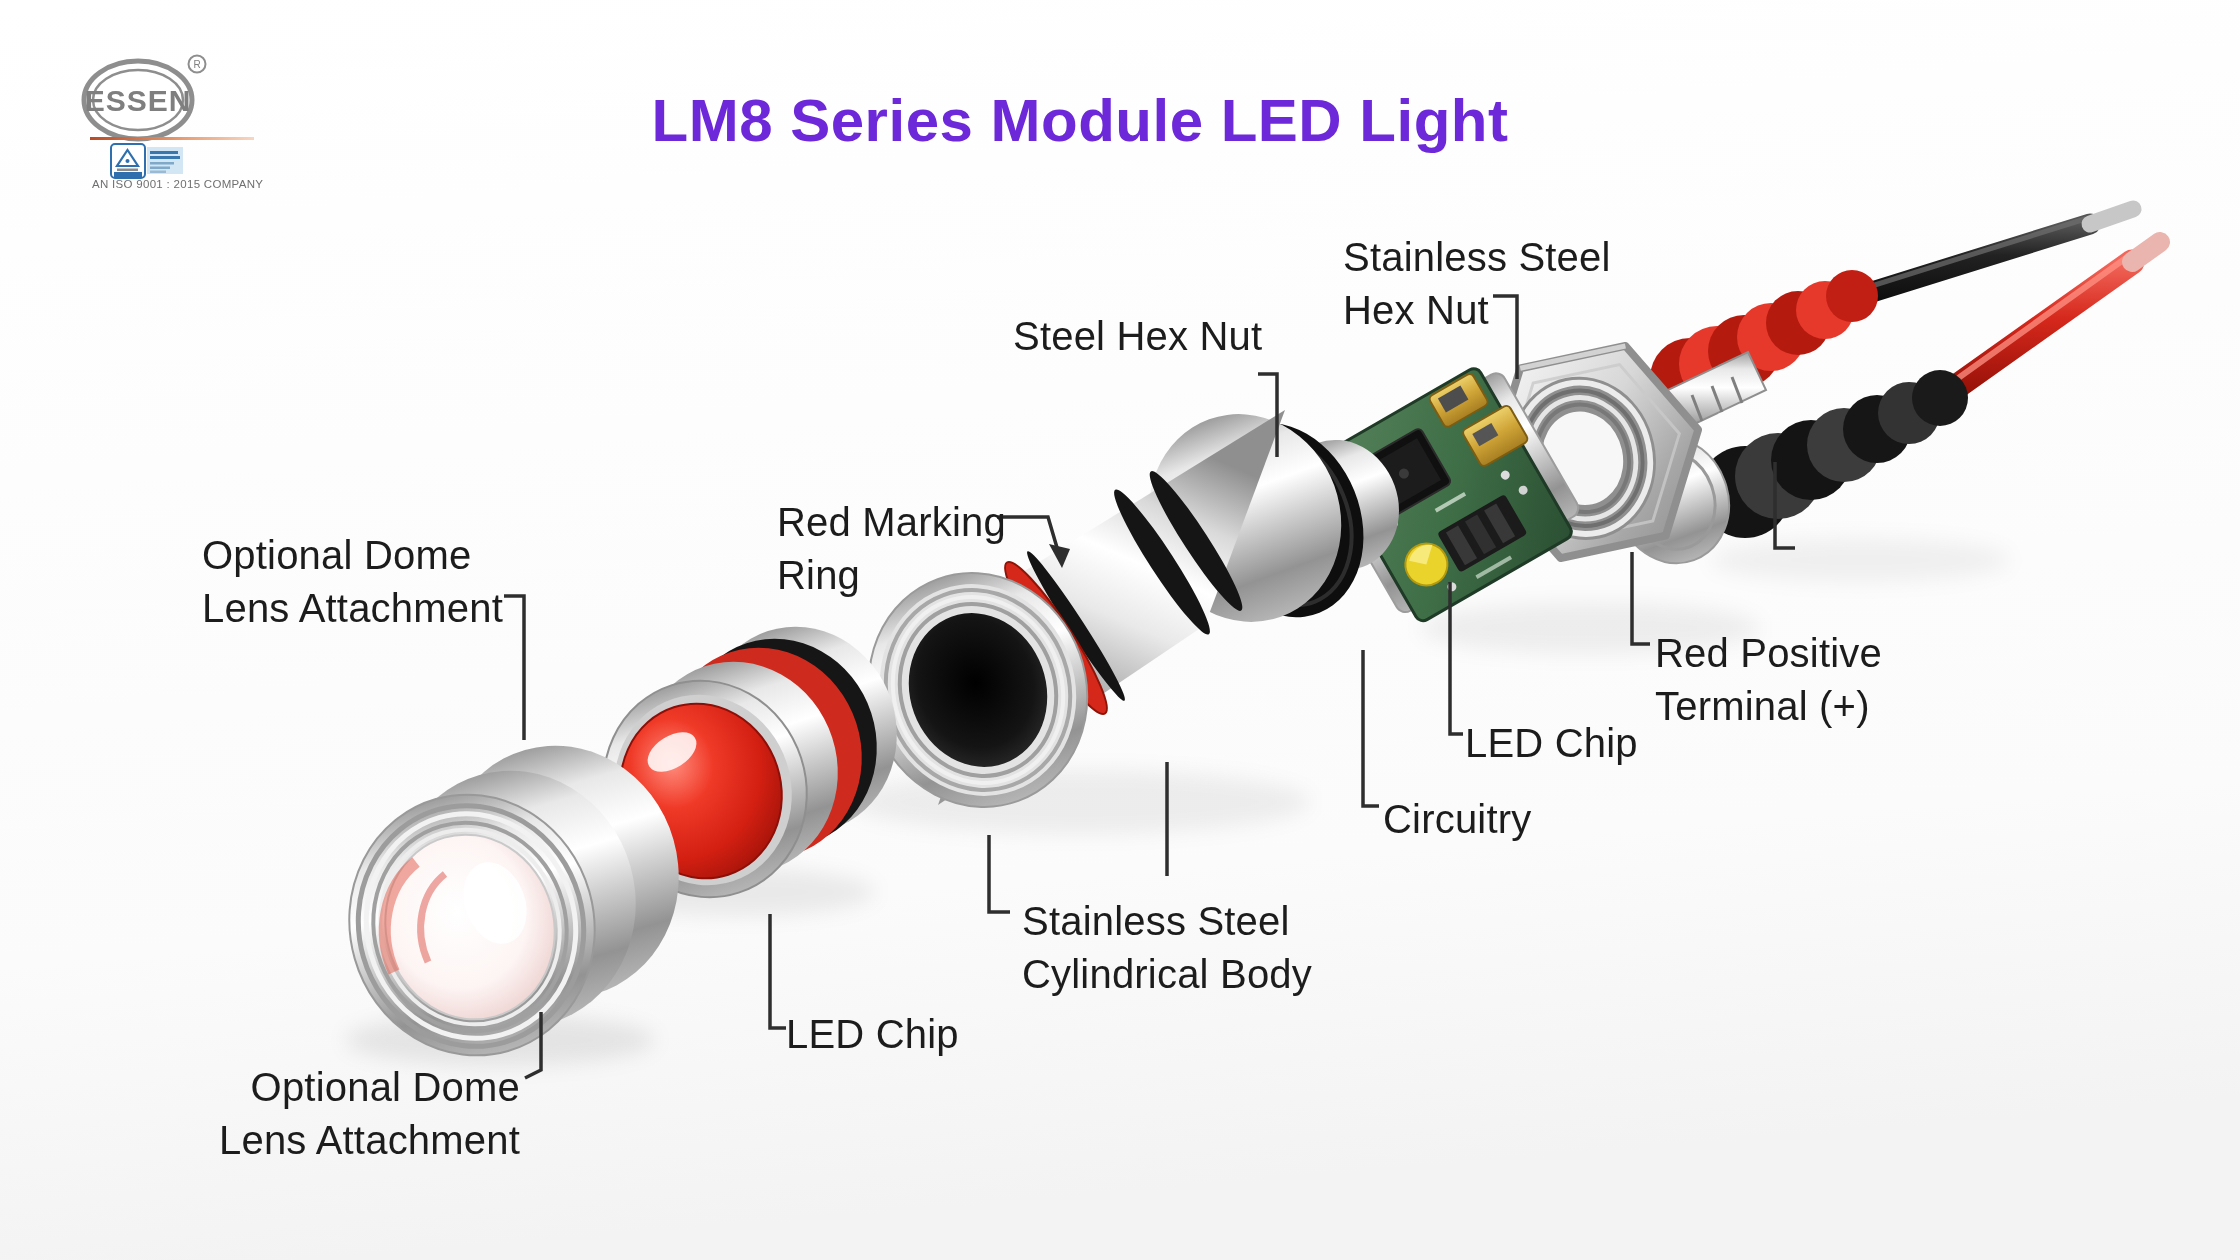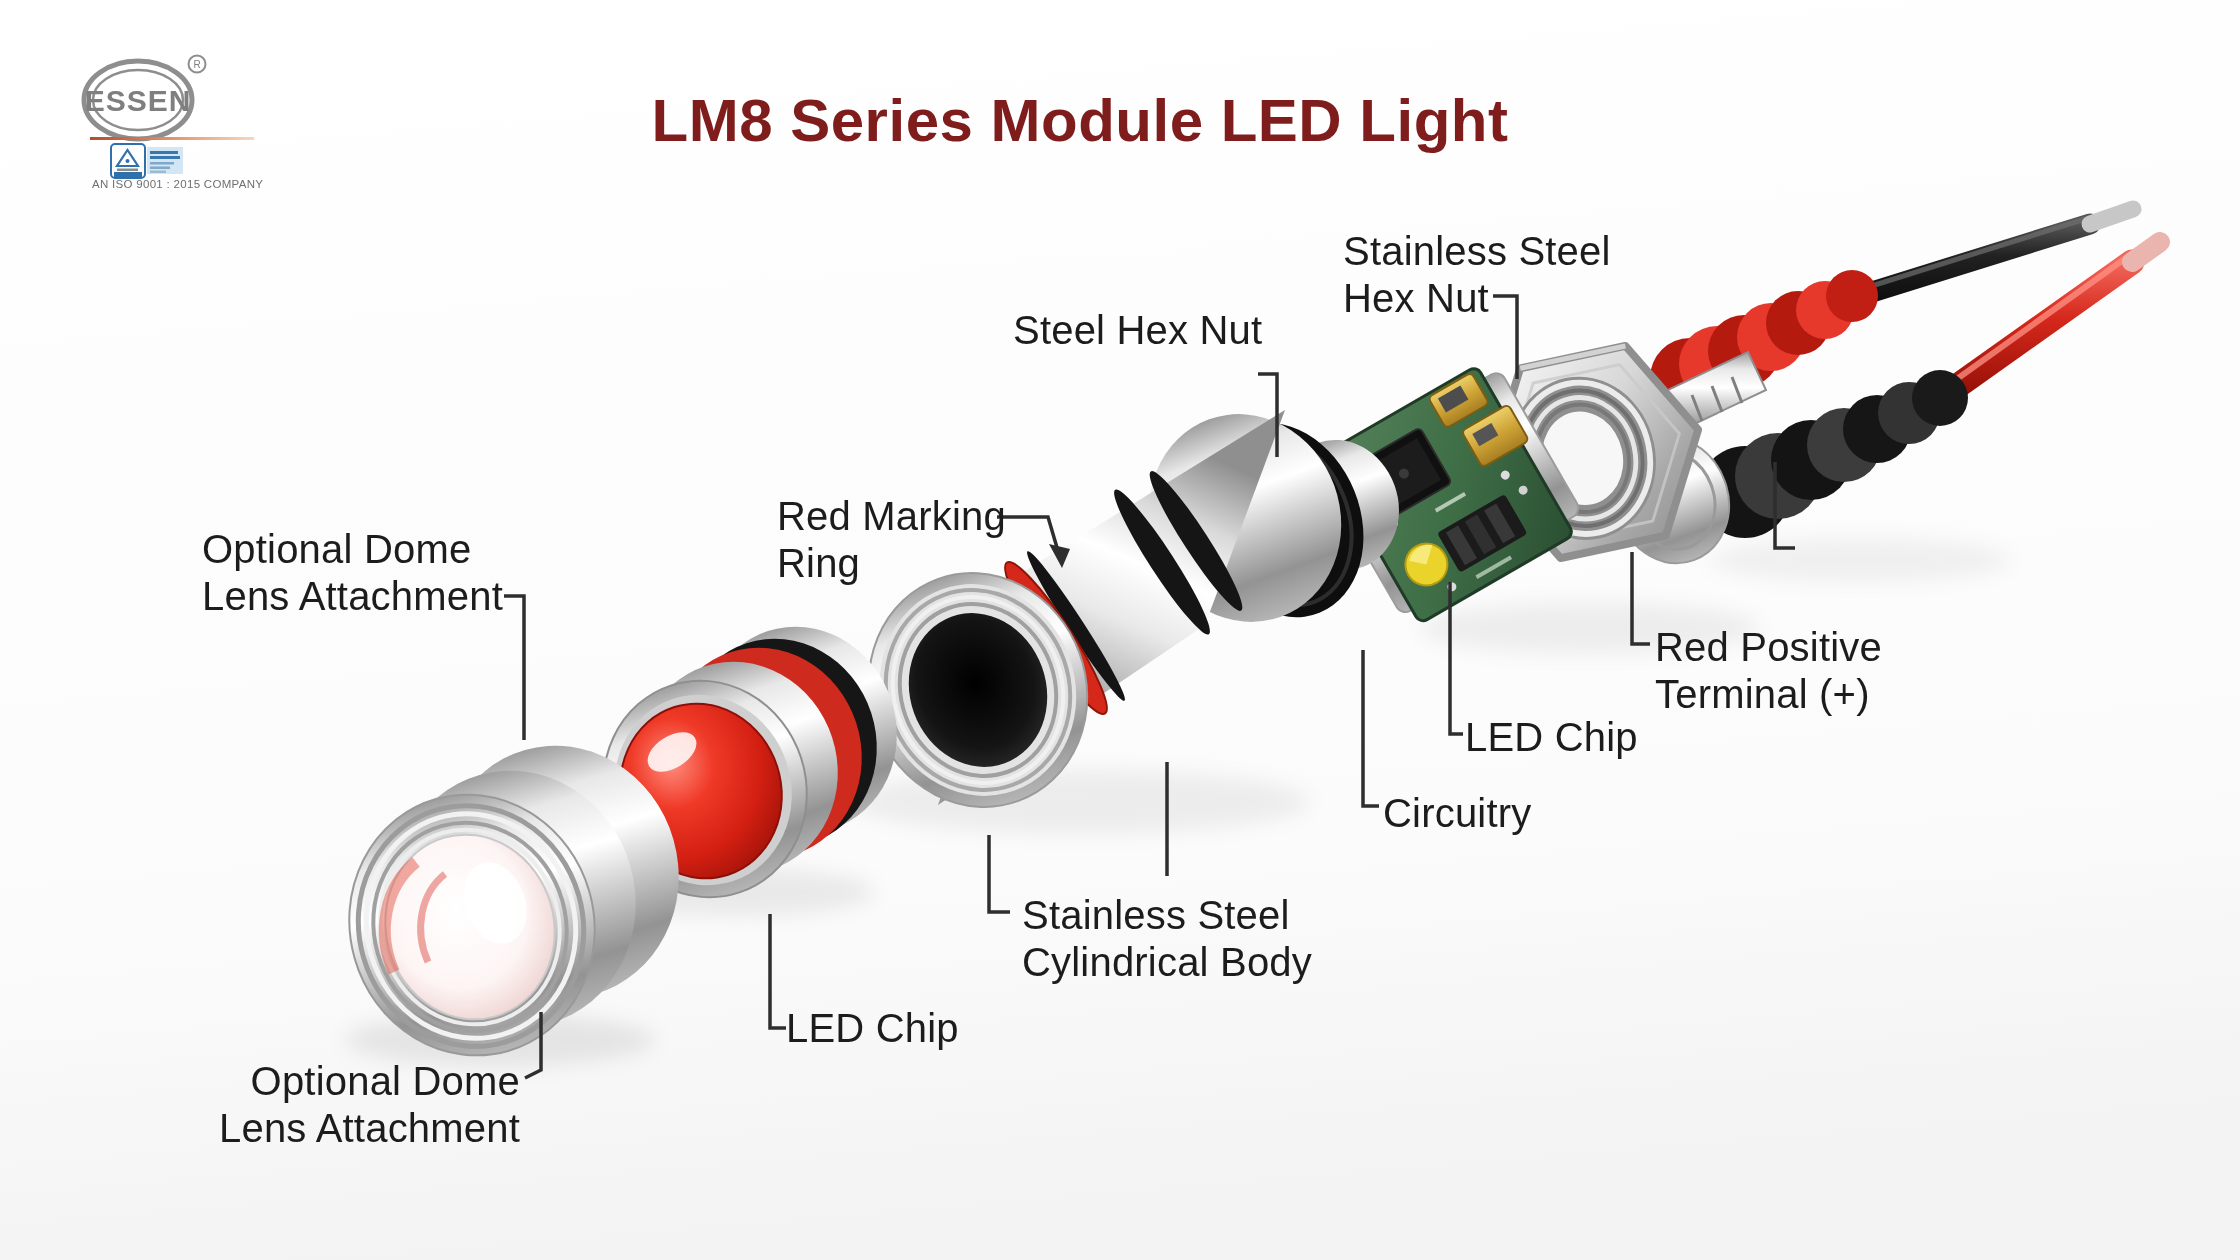--- a/index.html
+++ b/index.html
@@ -3,27 +3,27 @@
 <meta charset="utf-8">
 <style>
   html,body{margin:0;padding:0;background:#e9e9e9;}
   #canvas{
     position:relative;width:2240px;height:1260px;overflow:hidden;
     background:#ffffff;font-family:"Liberation Sans",sans-serif;
   }
   #art{position:absolute;left:0;top:0;width:2240px;height:1260px;}
   .page-title{
     position:absolute;left:0;top:86px;width:2160px;text-align:center;
-    font-size:60px;font-weight:700;color:#7f1d1d;letter-spacing:.5px;
+    font-size:60px;font-weight:700;color:#6d28d9;letter-spacing:.5px;
   }
   .part-label{
     position:absolute;font-size:40px;line-height:47px;color:#1c1c1c;
     white-space:nowrap;letter-spacing:.2px;
   }
-  .part-label .ln{display:block;}
+  .part-label .ln{display:block;margin-top:6px;}
   .align-right{text-align:right;}
 </style>
 </head>
 <body>
 
 <div id="canvas">
 
 <svg id="art" viewBox="0 0 2240 1260">
   <defs>
     <linearGradient id="bgGrad" x1="0" y1="0" x2="0.15" y2="1">

